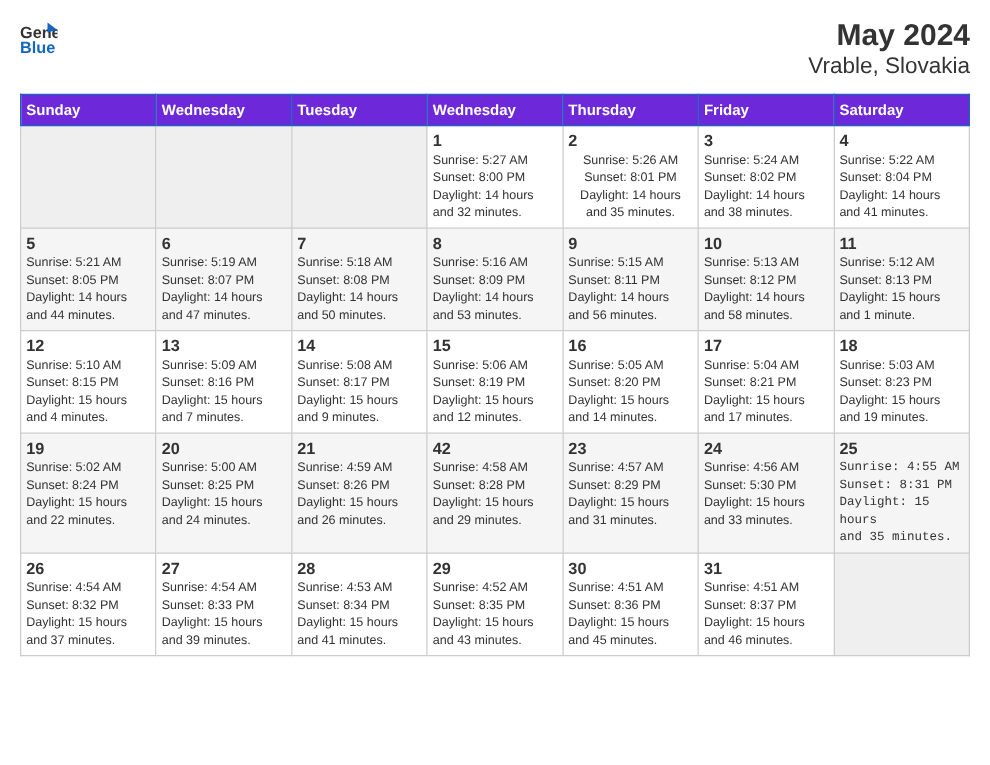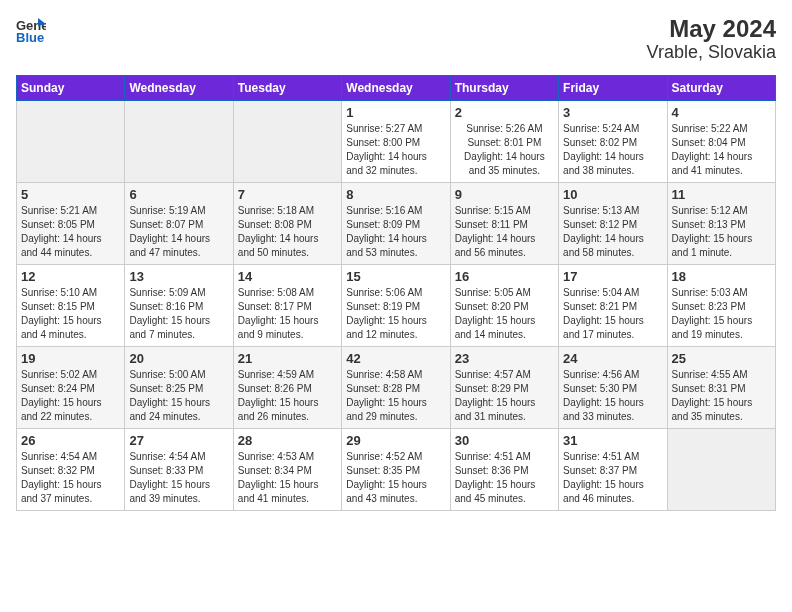--- a/index.html
+++ b/index.html
@@ -264,21 +264,21 @@
         </td>
         <td>
           <div class="day-number">24</div>
           <div class="day-info" style="white-space: pre-line;">Sunrise: 4:56 AM
 Sunset: 5:30 PM
 Daylight: 15 hours
 and 33 minutes.</div>
         </td>
         <td>
           <div class="day-number">25</div>
-          <div class="day-info" style="white-space: pre-line;">Sunrise: 4:55 AM
+          <div class="day-info" style="white-space: pre-line; font-family: Liberation Mono, monospace;">Sunrise: 4:55 AM
 Sunset: 8:31 PM
 Daylight: 15 hours
 and 35 minutes.</div>
         </td>
       </tr>
       <tr>
         <td>
           <div class="day-number">26</div>
           <div class="day-info" style="white-space: pre-line;">Sunrise: 4:54 AM
 Sunset: 8:32 PM

